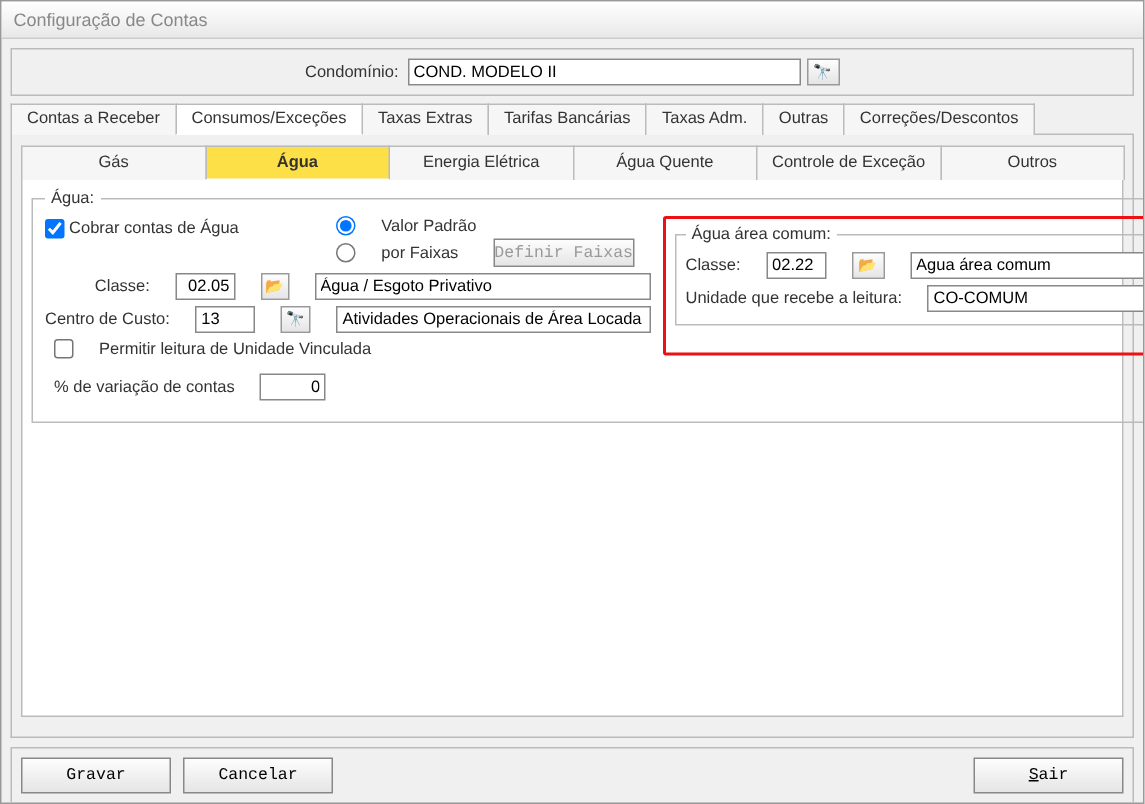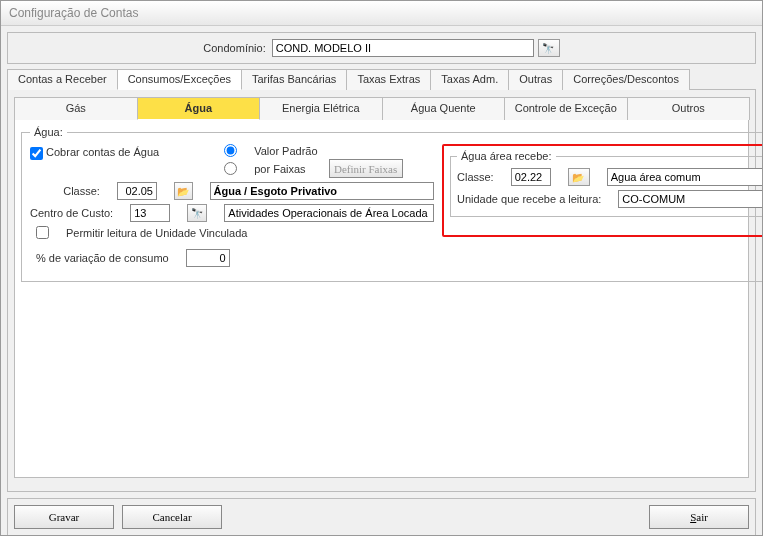--- a/index.html
+++ b/index.html
@@ -123,21 +123,21 @@
       padding: 4px 6px 18px;
       border-radius: 2px;
     }
     input[type="checkbox"], input[type="radio"] { vertical-align: middle; }
     .btn {
       min-width: 100px;
       height: 24px;
       border: 1px solid #888;
       background: linear-gradient(#fdfdfd,#e5e5e5);
       cursor: pointer;
-      font-family: Liberation Serif, serif;
+      font-family: Liberation Mono, monospace;
       font-size: 11px;
     }
     .btn:disabled { color: #999; }
     .btn.small { min-width: 74px; height: 19px; font-size: 11px; }
     .footer-bar {
       border: 1px solid #bbb;
       padding: 6px;
       display: flex;
       align-items: center;
       gap: 8px;
@@ -154,22 +154,22 @@
 <div class="content">
   <div class="top-panel">
     <label>Condomínio:</label>
     <input type="text" style="width: 262px;" value="COND. MODELO II">
     <button class="icon-btn">🔭</button>
   </div>
 
   <div class="tabs-row">
     <div class="tab">Contas a Receber</div>
     <div class="tab active">Consumos/Exceções</div>
+    <div class="tab">Taxas Extras</div>
     <div class="tab">Tarifas Bancárias</div>
-    <div class="tab">Taxas Extras</div>
     <div class="tab">Taxas Adm.</div>
     <div class="tab">Outras</div>
     <div class="tab">Correções/Descontos</div>
   </div>
 
   <div class="tab-body">
     <div class="subtabs-row">
       <div class="subtab">Gás</div>
       <div class="subtab active">Água</div>
       <div class="subtab">Energia Elétrica</div>
@@ -197,42 +197,42 @@
                   <input type="radio" name="vp" style="">
                   <label>por Faixas</label>
                   <button class="btn small" disabled="" style="margin-left:6px">Definir Faixas</button>
                 </div>
               </div>
             </div>
             <div class="row">
               <label class="rt" style="width:84px">Classe:</label>
               <input type="text" style="width: 40px; text-align: right;" value="02.05">
               <button class="icon-btn">📂</button>
-              <input type="text" style="width: 268px; font-weight: bold;" value="Água / Esgoto Privativo">
+              <input type="text" style="width: 268px;" value="Água / Esgoto Privativo">
             </div>
             <div class="row">
               <label class="rt" style="width:84px">Centro de Custo:</label>
               <input type="text" style="width: 40px;" value="13">
               <button class="icon-btn">🔭</button>
               <input type="text" style="width: 230px;" value="Atividades Operacionais de Área Locada">
             </div>
             <div class="row" style="margin-top:2px;margin-left:6px">
               <input type="checkbox" style="">
               <label>Permitir leitura de Unidade Vinculada</label>
             </div>
             <div class="row" style="margin-top:10px;margin-left:6px">
-              <label>% de variação de consumo</label>
+              <label>% de variação de contas</label>
               <input type="text" class="num" style="width: 44px; text-align: right;" value="0">
             </div>
           </div>
 
           <div class="right-col">
             <div class="highlight-box">
               <fieldset style="border:1px solid #bbb;margin:0;padding:6px 6px 8px">
-                <legend>Água área recebe:</legend>
+                <legend>Água área comum:</legend>
                 <div class="row">
                   <label>Classe:</label>
                   <input type="text" style="width: 40px;" value="02.22">
                   <button class="icon-btn">📂</button>
                   <input type="text" style="flex: 1 1 0%;" value="Agua área comum">
                 </div>
                 <div class="row" style="margin-bottom:0">
                   <label>Unidade que recebe a leitura:</label>
                   <input type="text" style="flex: 1 1 0%;" value="CO-COMUM">
                   <button class="icon-btn">🔭</button>

